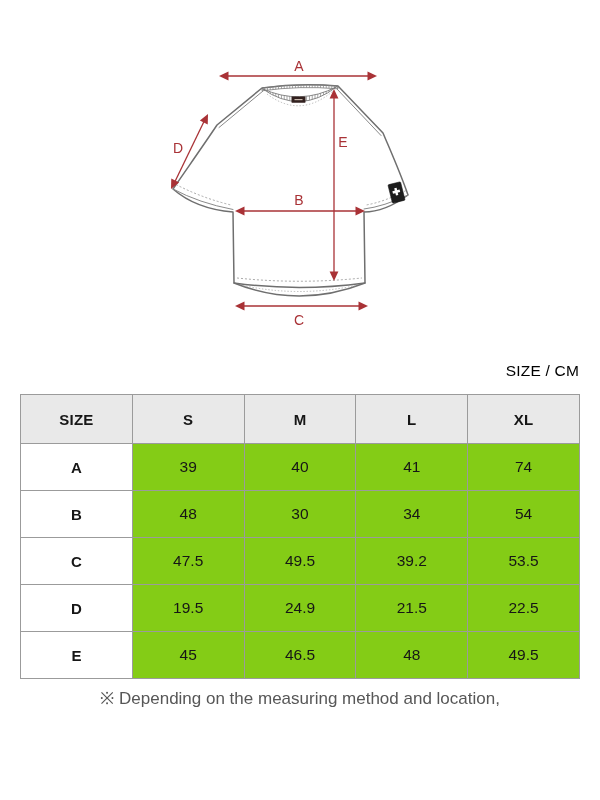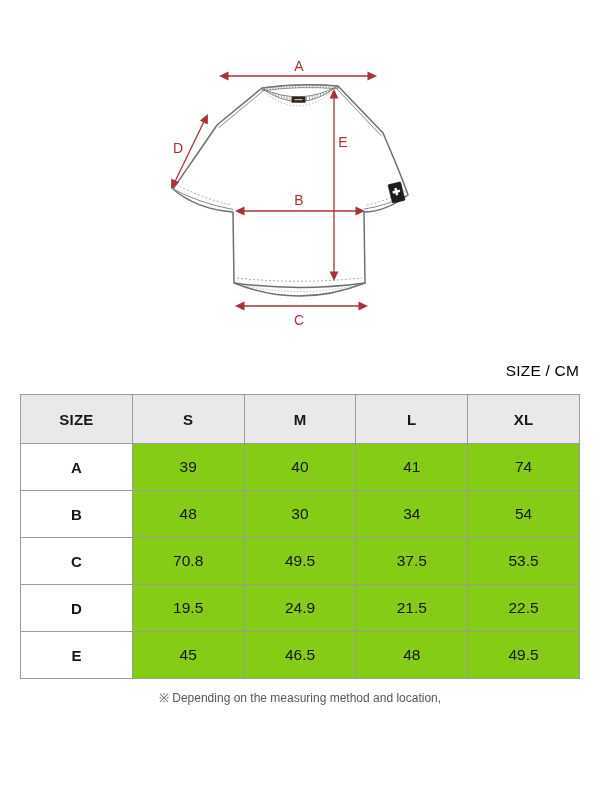--- a/index.html
+++ b/index.html
@@ -57,21 +57,21 @@
     font-size: 15.5px;
     font-weight: normal;
     background: #84cc16;
   }
 
   
   .footnote {
     position: absolute;
     top: 688px; left: 0; right: 0;
     text-align: center;
-    font-size: 12px;
+    font-size: 17px;
     line-height: 21px;
     color: #575757;
   }
 
   
   .shirt-line { fill: none; stroke: #6f6f6f; stroke-width: 1.4; stroke-linejoin: round; stroke-linecap: round; }
   .shirt-fill { fill: #ffffff; stroke: #6f6f6f; stroke-width: 1.5; stroke-linejoin: round; }
   .detail    { fill: none; stroke: #8a8a8a; stroke-width: 1; stroke-linecap: round; }
   .stitch    { fill: none; stroke: #9e9e9e; stroke-width: 0.9; stroke-dasharray: 2 2; }
   .stitch2   { fill: none; stroke: #a8a8a8; stroke-width: 0.8; stroke-dasharray: 1.4 1.8; }
@@ -219,23 +219,23 @@
       </tr>
       <tr>
         <th>B</th>
         <td>48</td>
         <td>30</td>
         <td>34</td>
         <td>54</td>
       </tr>
       <tr>
         <th>C</th>
-        <td>70.8</td>
+        <td>47.5</td>
         <td>49.5</td>
-        <td>37.5</td>
+        <td>39.2</td>
         <td>53.5</td>
       </tr>
       <tr>
         <th>D</th>
         <td>19.5</td>
         <td>24.9</td>
         <td>21.5</td>
         <td>22.5</td>
       </tr>
       <tr>

